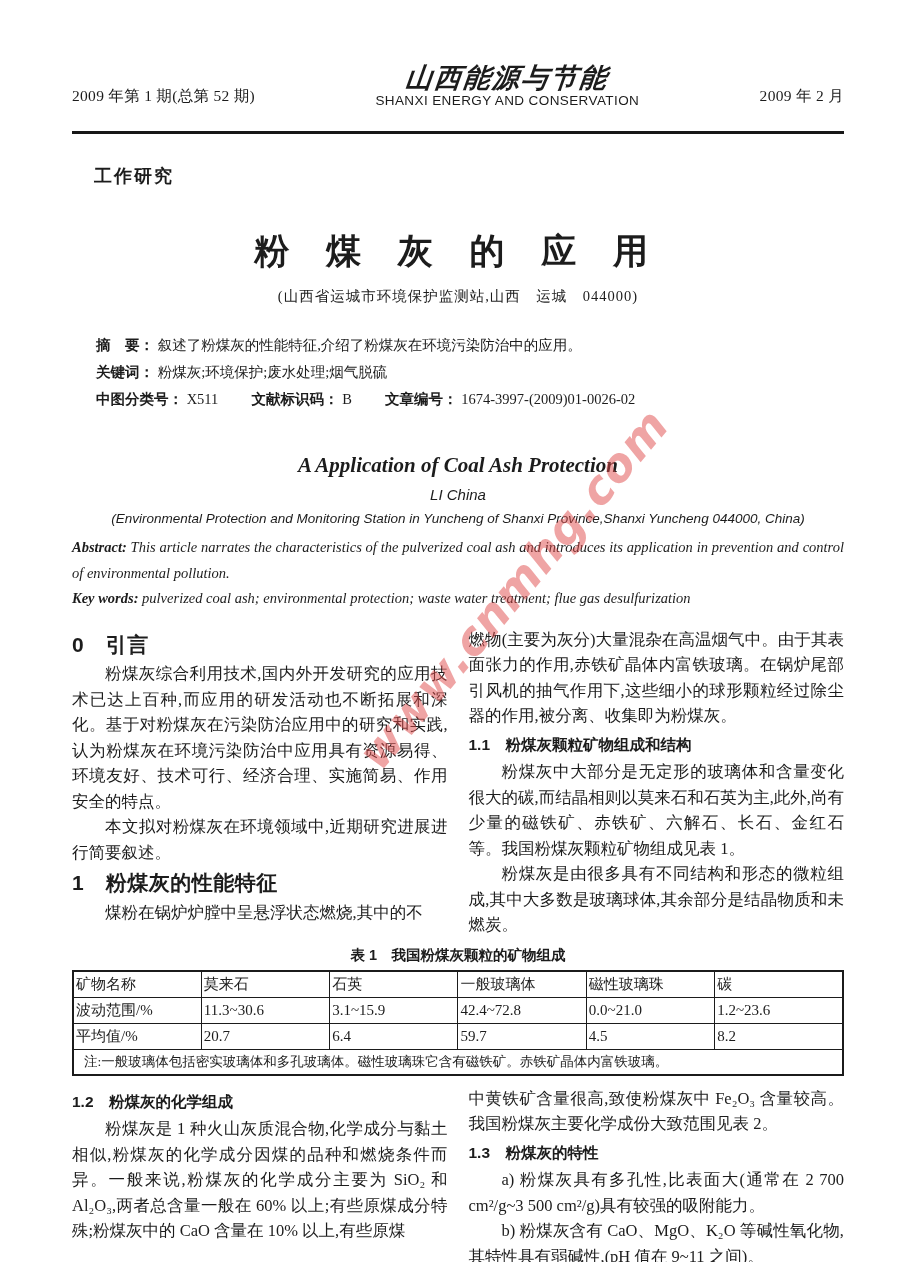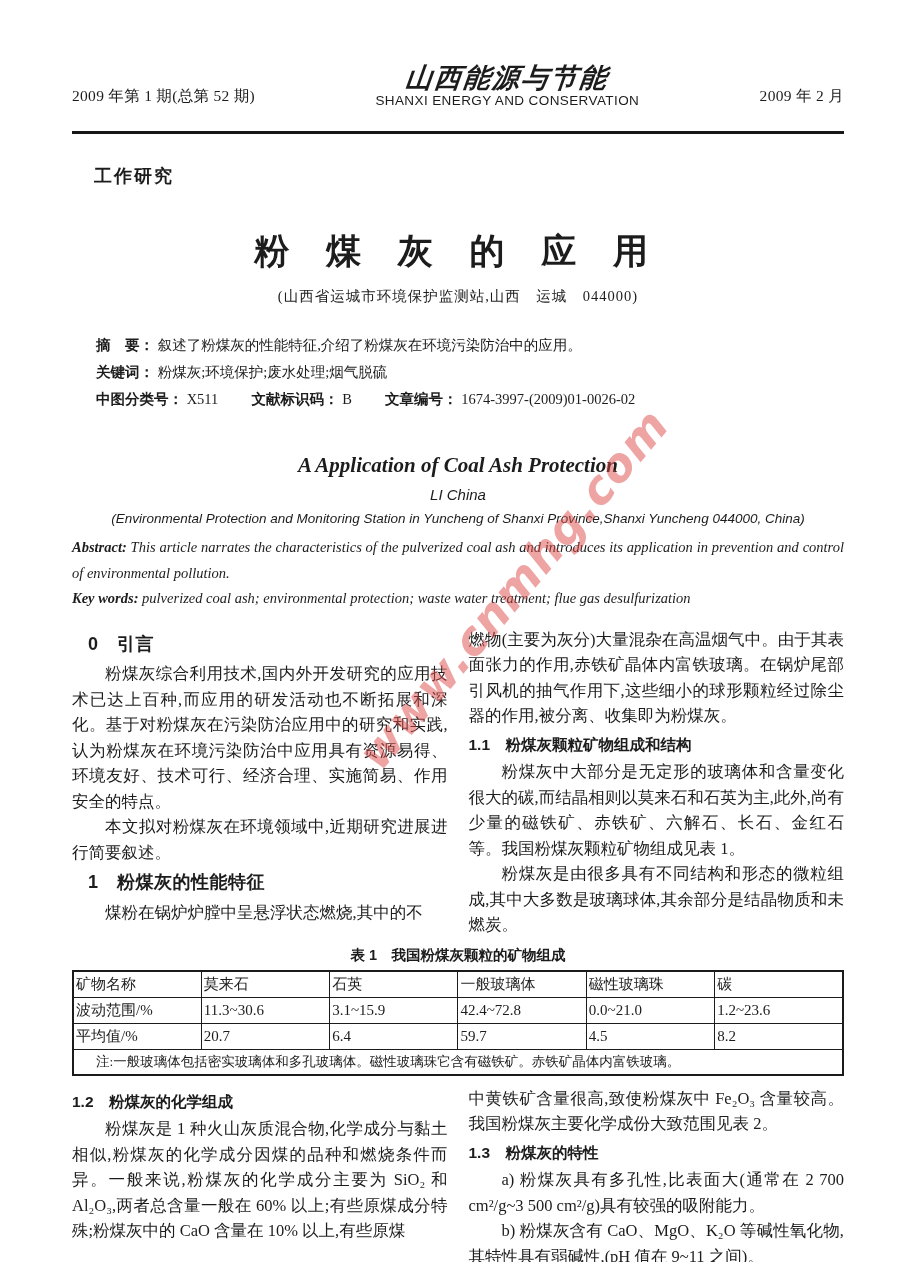--- a/index.html
+++ b/index.html
@@ -43,34 +43,34 @@
   .en-affil { text-align:center; font-size:13.5px; margin-top:8px;
     font-family:"Liberation Sans","DejaVu Sans",sans-serif; }
   .en-abstract { font-size:14.5px; line-height:26px; margin-top:8px; text-align:justify; }
   .en-abstract b { font-family:"Liberation Serif",serif; }
   .en-keywords { font-size:14.5px; margin-top:4px; }
 
   
   .columns { display:flex; gap:21px; margin-top:20px; }
   .col { width:376px; font-size:16.5px; line-height:25.5px; text-align:justify; }
   .col p.ind { text-indent:2em; }
-  .col h3 { font-family:"Liberation Sans","DejaVu Sans",sans-serif; font-size:18px;
-    font-weight:bold; margin:5px 0 4px 16px; letter-spacing:.5px; }
+  .col h3 { font-family:"Liberation Sans","DejaVu Sans",sans-serif; font-size:21px;
+    font-weight:bold; margin:5px 0 4px 0; letter-spacing:.5px; }
   .col h4 { font-family:"Liberation Sans","DejaVu Sans",sans-serif; font-size:15.5px;
     font-weight:bold; margin:3px 0 2px 0; }
 
   
   .tbl-wrap { margin-top:8px; }
   .tbl-caption { text-align:center; font-family:"Liberation Sans","DejaVu Sans",sans-serif;
     font-weight:bold; font-size:14.5px; margin-bottom:5px; }
   table.data { width:100%; border-collapse:collapse; table-layout:fixed;
     border:2px solid #1b1b1b; font-size:15px; }
   table.data th, table.data td { border:1px solid #1b1b1b; text-align:left;
     padding:3px 2px; font-weight:normal; height:24px; }
-  table.data .note-cell { text-align:left; font-size:13.5px; padding-left:22px; }
+  table.data .note-cell { text-align:left; font-size:13.5px; padding-left:10px; }
 
   
   .watermark { position:absolute; left:300px; top:590px; width:380px; text-align:center;
     transform:rotate(-50deg); font-family:"DejaVu Sans",sans-serif; font-style:italic;
     font-weight:bold; font-size:46px; color:rgba(224,74,74,0.5); pointer-events:none;
     letter-spacing:1px; z-index:5; }
 </style>
 </head>
 <body>
 

